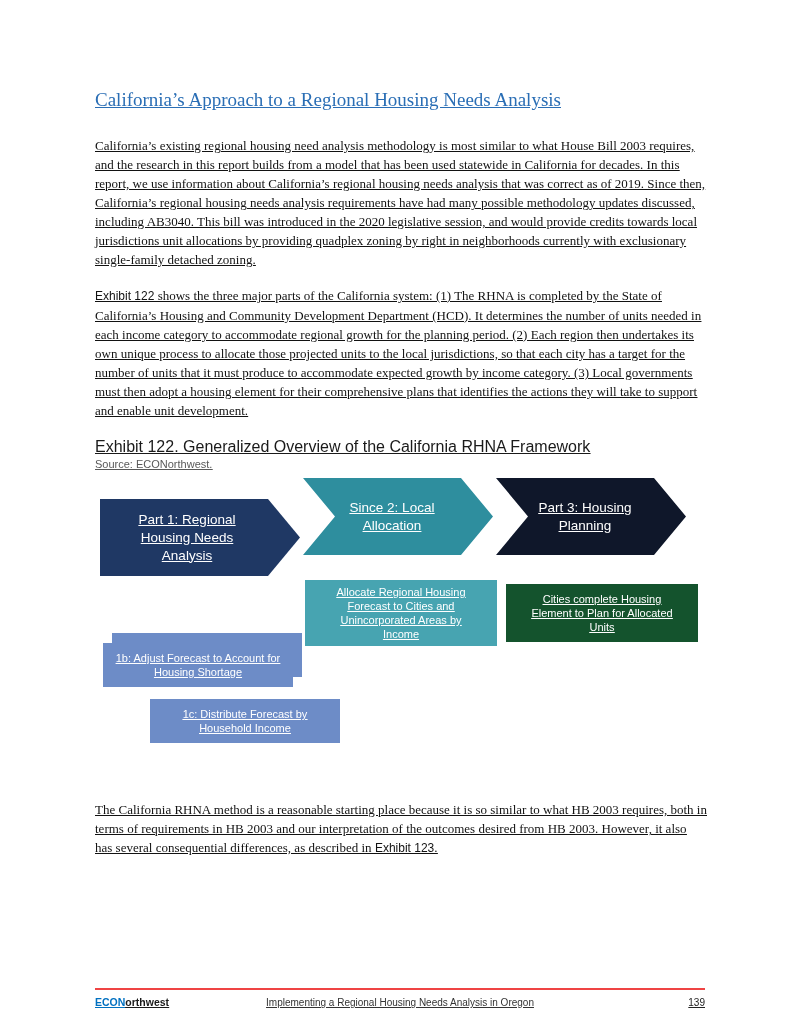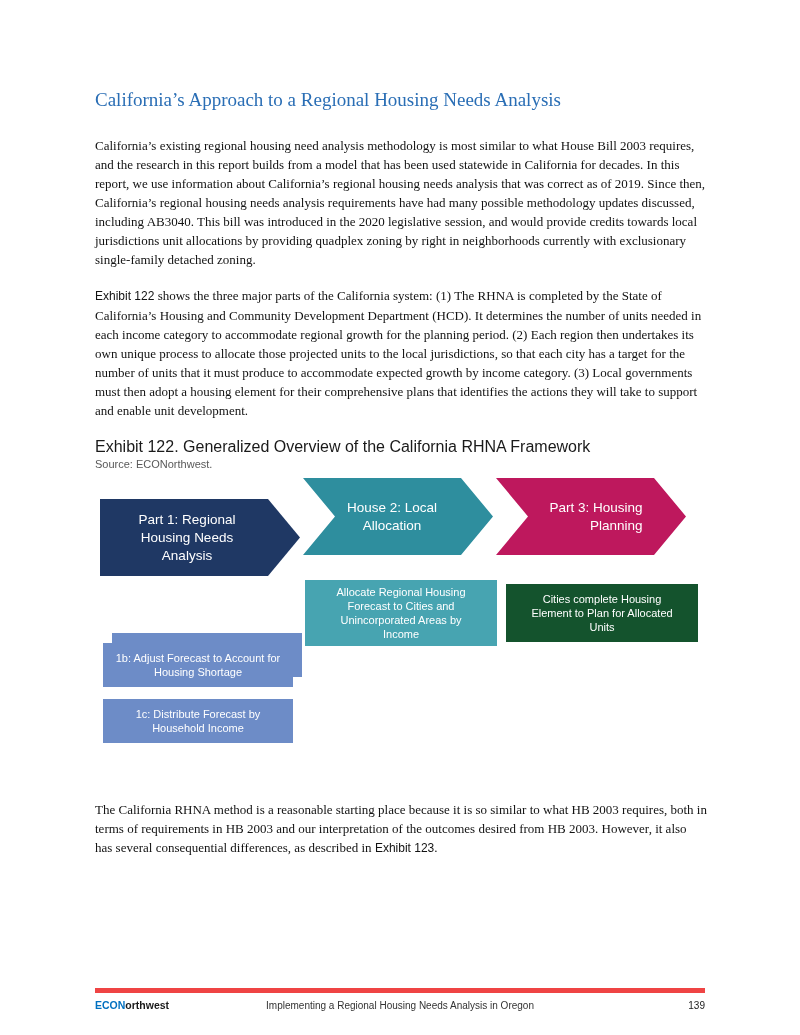--- a/index.html
+++ b/index.html
@@ -1,15 +1,15 @@
 <!DOCTYPE html>
 <html><head>
 <meta charset="utf-8">
 <style>
-  * { margin:0; padding:0; box-sizing:border-box; }
+  * { margin:0; padding:0; box-sizing:border-box;text-decoration:underline; }
   html,body { background:#ffffff; }
   body { width:800px; height:1035px; font-family:"Liberation Serif", serif; }
   .page { position:relative; width:800px; height:1035px; background:#ffffff; overflow:hidden; }
 
   .content { position:absolute; left:95px; top:88px; width:612px; }
 
   .heading {
     font-family:"Liberation Serif", serif;
     font-weight:500;
     color:#2A6EB5;
@@ -85,21 +85,21 @@
   .box-1a span { max-width:150px; }
   .box-1b span { max-width:168px; }
   .box-1c span { max-width:168px; }
   .box-2 span  { max-width:145px; }
   .box-3 span  { max-width:158px; }
 
   .para3 { margin-top:54px; }
 
   .footer {
     position:absolute; left:95px; top:988px; width:610px;
-    border-top:5px solid #ef4444;
+    border-top:2px solid #ef4444;
     padding-top:6px;
     font-family:"Liberation Sans", sans-serif;
     font-size:10px; color:#222222;
     height:26px;
   }
   .footer-brand { position:absolute; left:0; top:6px; font-weight:bold; font-size:10.5px; color:#1a1a1a; }
   .footer-brand .econ { color:#0070C0; }
   .footer-center { position:absolute; left:0; right:0; top:7px; text-align:center; color:#333333; }
   .footer-page { position:absolute; right:0; top:7px; text-align:right; color:#222222; }
 </style>
@@ -117,33 +117,33 @@
 
     <div class="exhibit-caption">Exhibit 122. Generalized Overview of the California RHNA Framework</div>
     <div class="exhibit-source">Source: ECONorthwest.</div>
 
     <div class="diagram">
 
       <div class="arrow arrow1" style="background-color: rgb(31, 56, 100); margin-top: 21px;">
         <span>Part 1: Regional Housing Needs Analysis</span>
       </div>
       <div class="arrow arrow2" style="background-color: rgb(46, 142, 158);">
-        <span>House 2: Local Allocation</span>
+        <span>Since 2: Local Allocation</span>
       </div>
-      <div class="arrow arrow3" style="background-color: #be185d; text-align: right;">
+      <div class="arrow arrow3" style="background-color: #0f172a;">
         <span>Part 3: Housing Planning</span>
       </div>
 
       <div class="fbox box-1a" style="background-color: rgb(109, 140, 199);">
         <span>1a: Develop a Regional Housing Forecast</span>
       </div>
       <div class="fbox box-1b" style="background-color: rgb(109, 140, 199);">
         <span>1b: Adjust Forecast to Account for Housing Shortage</span>
       </div>
-      <div class="fbox box-1c" style="background-color: rgb(109, 140, 199);">
+      <div class="fbox box-1c" style="background-color: rgb(109, 140, 199); margin-left: 47px;">
         <span>1c: Distribute Forecast by Household Income</span>
       </div>
 
       <div class="fbox box-2" style="background-color: rgb(71, 164, 177);">
         <span>Allocate Regional Housing Forecast to Cities and Unincorporated Areas by Income</span>
       </div>
 
       <div class="fbox box-3" style="background-color: #14532d;">
         <span>Cities complete Housing Element to Plan for Allocated Units</span>
       </div>

